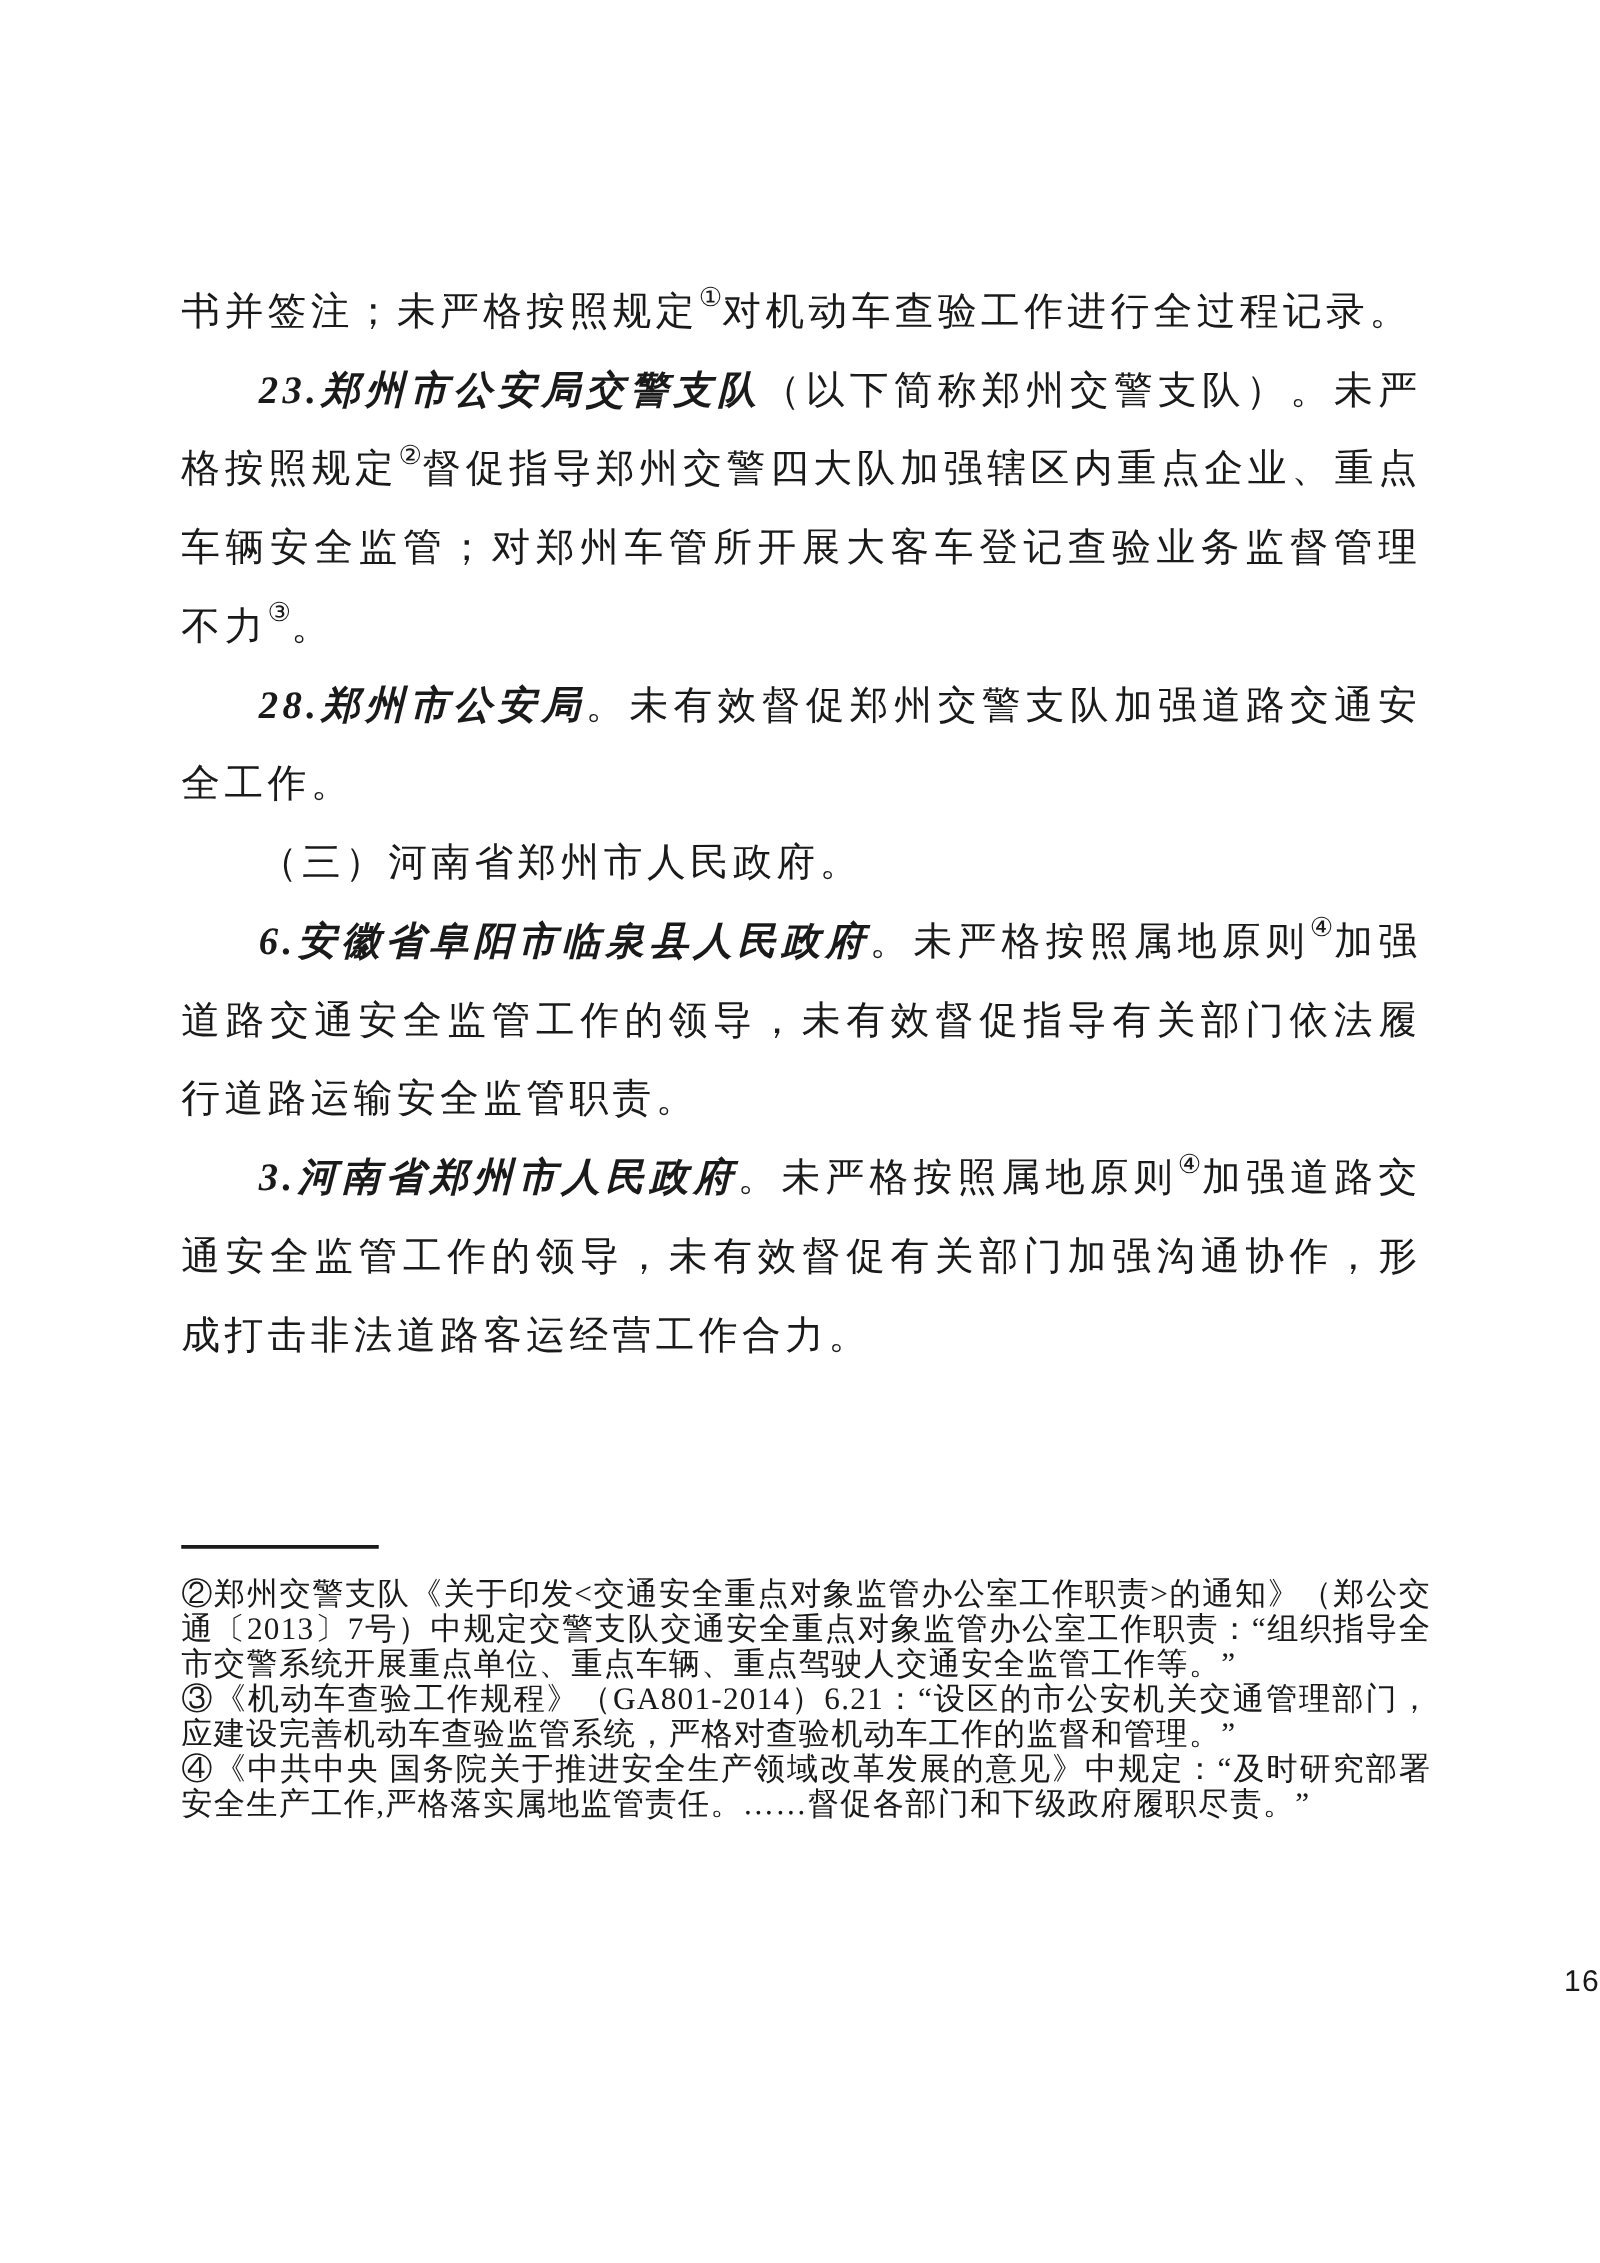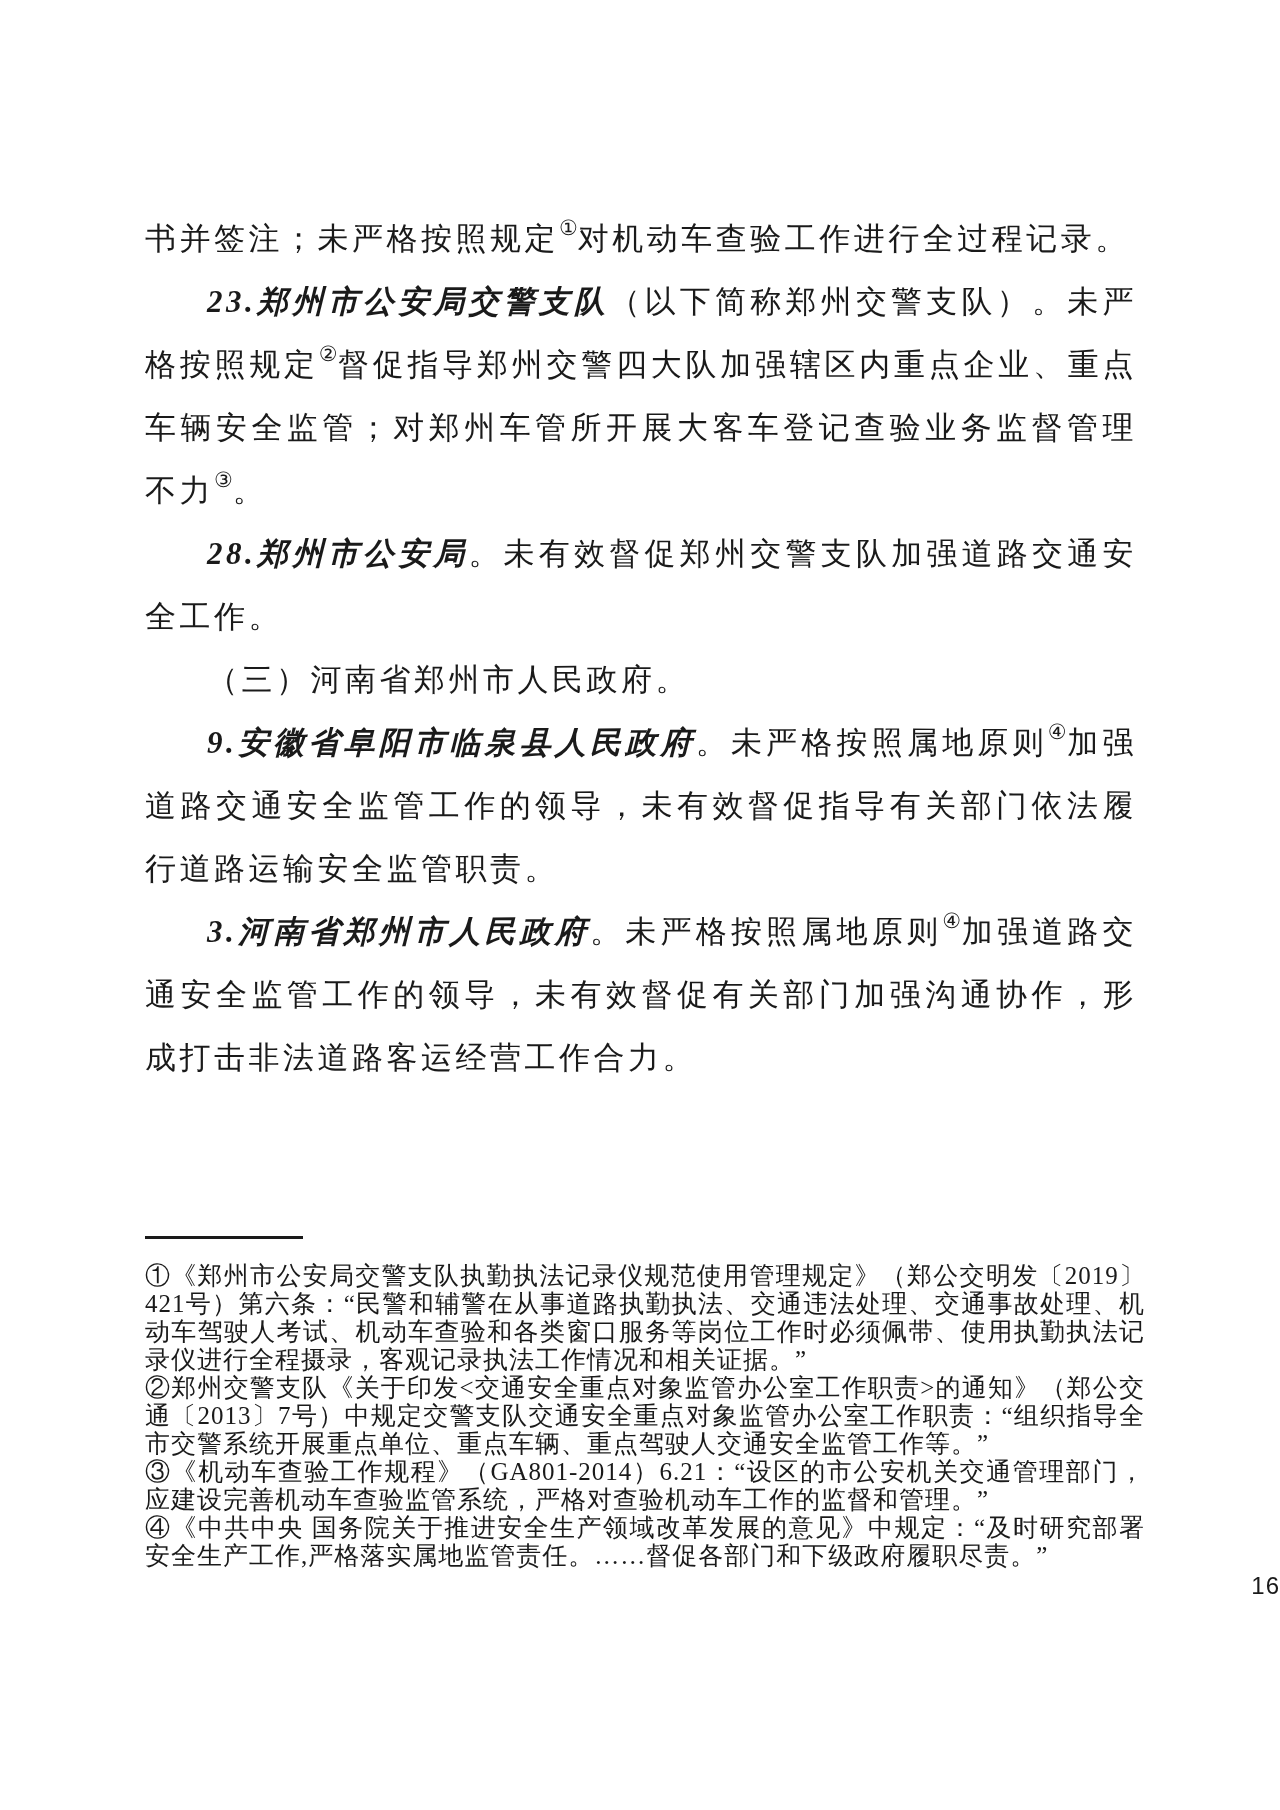--- a/index.html
+++ b/index.html
@@ -12,21 +12,21 @@
     width: 1280px;
     height: 1810px;
     background: #ffffff;
     font-family: "Liberation Serif", "DejaVu Serif", serif;
     color: #1a1a1a;
     overflow: hidden;
   }
   .body-text {
     position: absolute;
     left: 145px;
-    top: 207px;
+    top: 217px;
     width: 992px;
   }
   .body-text p {
     margin: 0;
     font-size: 31px;
     line-height: 63px;
     letter-spacing: 3.5px;
     text-align: justify;
     text-justify: inter-ideograph;
   }
@@ -80,29 +80,28 @@
 <body>
 
 <div class="page">
 
   <main class="body-text">
 
   <p><span class="seg-normal">书并签注；未严格按照规定</span><span class="seg-sup">①</span><span class="seg-normal">对机动车查验工作进行全过程记录。</span></p>
       <p class="indent"><span class="seg-bold">23.郑州市公安局交警支队</span><span class="seg-normal">（以下简称郑州交警支队）。未严格按照规定</span><span class="seg-sup">②</span><span class="seg-normal">督促指导郑州交警四大队加强辖区内重点企业、重点车辆安全监管；对郑州车管所开展大客车登记查验业务监督管理不力</span><span class="seg-sup">③</span><span class="seg-normal">。</span></p>
       <p class="indent"><span class="seg-bold">28.郑州市公安局</span><span class="seg-normal">。未有效督促郑州交警支队加强道路交通安全工作。</span></p>
       <p class="indent"><span class="seg-normal">（三）河南省郑州市人民政府。</span></p>
-      <p class="indent"><span class="seg-bold">9.安徽省阜阳市临泉县人民政府</span><span class="seg-normal">。未严格按照属地原则</span><span class="seg-sup">④</span><span class="seg-normal">加强道路交通安全监管工作的领导，未有效督促指导有关部门依法履行道路运输安全监管职责。</span></p>
+      <p class="indent"><span class="seg-bold">6.安徽省阜阳市临泉县人民政府</span><span class="seg-normal">。未严格按照属地原则</span><span class="seg-sup">④</span><span class="seg-normal">加强道路交通安全监管工作的领导，未有效督促指导有关部门依法履行道路运输安全监管职责。</span></p>
       <p class="indent"><span class="seg-bold">3.河南省郑州市人民政府</span><span class="seg-normal">。未严格按照属地原则</span><span class="seg-sup">④</span><span class="seg-normal">加强道路交通安全监管工作的领导，未有效督促有关部门加强沟通协作，形成打击非法道路客运经营工作合力。</span></p>
     </main>
 
   <div class="footnote-sep"></div>
 
   <section class="footnotes">
 
-  <p><span>①</span><span>《郑州市公安局交警支队执勤执法记录仪规范使用管理规定》（郑公交明发〔2019〕421号）第六条：“民警和辅警在从事道路执勤执法、交通违法处理、交通事故处理、机动车驾驶人考试、机动车查验和各类窗口服务等岗位工作时必须佩带、使用执勤执法记录仪进行全程摄录，客观记录执法工作情况和相关证据。”</span></p>
       <p><span>②</span><span>郑州交警支队《关于印发&lt;交通安全重点对象监管办公室工作职责&gt;的通知》（郑公交通〔2013〕7号）中规定交警支队交通安全重点对象监管办公室工作职责：“组织指导全市交警系统开展重点单位、重点车辆、重点驾驶人交通安全监管工作等。”</span></p>
       <p><span>③</span><span>《机动车查验工作规程》（GA801-2014）6.21：“设区的市公安机关交通管理部门，应建设完善机动车查验监管系统，严格对查验机动车工作的监督和管理。”</span></p>
       <p><span>④</span><span>《中共中央 国务院关于推进安全生产领域改革发展的意见》中规定：“及时研究部署安全生产工作,严格落实属地监管责任。……督促各部门和下级政府履职尽责。”</span></p>
     </section>
 
   <div class="page-number">16</div>
 
 </div>
 
 </body></html>

